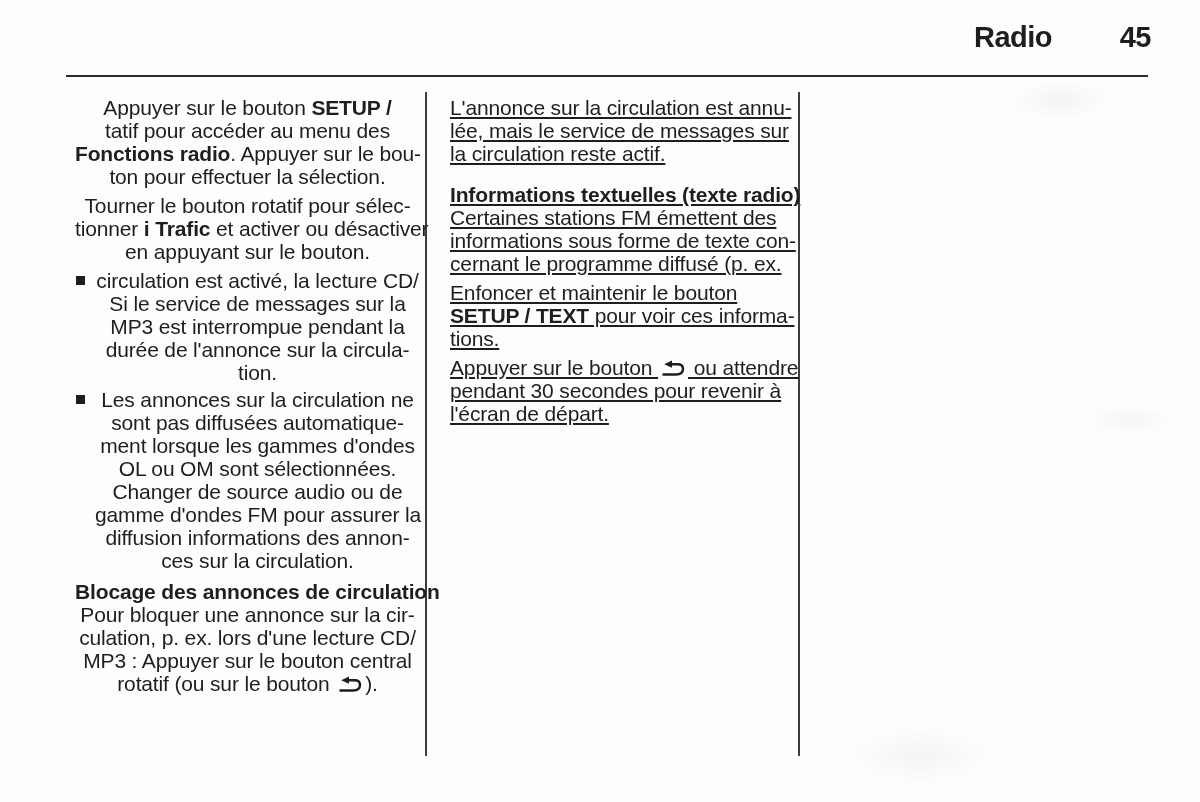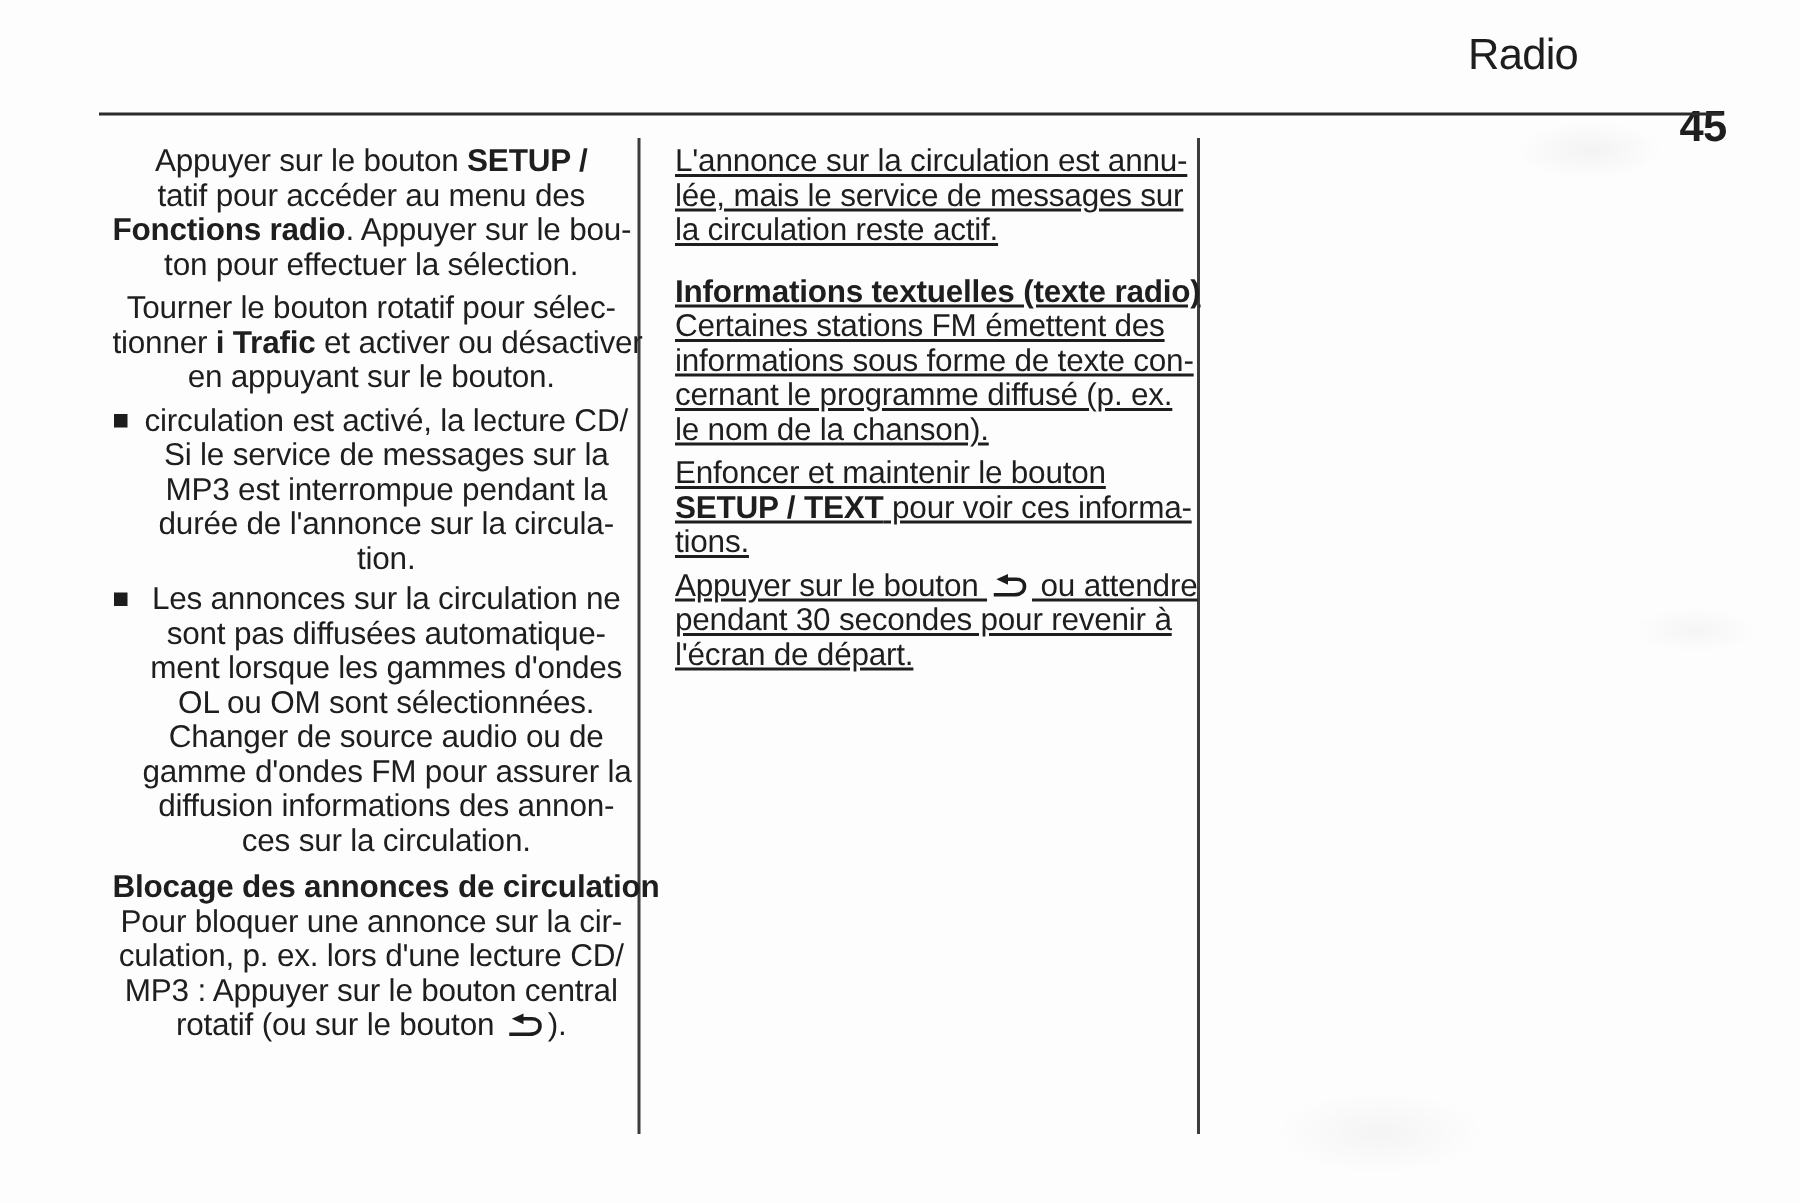--- a/index.html
+++ b/index.html
@@ -9,25 +9,25 @@
     background-image:
       radial-gradient(ellipse 70px 28px at 1060px 100px, rgba(0,0,0,0.04), transparent 70%),
       radial-gradient(ellipse 100px 40px at 920px 755px, rgba(0,0,0,0.035), transparent 70%),
       radial-gradient(ellipse 60px 22px at 1130px 420px, rgba(0,0,0,0.03), transparent 70%);
     font-family:"Liberation Sans", sans-serif;
     color:#1e1e1e;
     overflow:hidden;
   }
   .hdr-title{
     position:absolute; top:22px; right:148px;
-    font-size:29px; font-weight:400; letter-spacing:-0.5px; line-height:30px;
+    font-size:29px; font-weight:700; letter-spacing:-0.5px; line-height:30px;
   }
   .hdr-num{
     position:absolute; top:22px; right:49px;
-    font-size:29px; font-weight:700; letter-spacing:-0.5px; line-height:30px;margin-top:48px;
+    font-size:29px; font-weight:700; letter-spacing:-0.5px; line-height:30px;
   }
   .hdr-rule{
     position:absolute; top:75px; left:66px; width:1082px; height:2px;
     background:#2b2b2b;
   }
   .vdivider{
     position:absolute; top:92px; height:664px; width:2px; background:#3d3d3d;
   }
   .vd1{left:425px;}
   .vd2{left:798px;}
@@ -116,21 +116,20 @@
     <div class="line">lée, mais le service de messages sur</div>
     <div class="line">la circulation reste actif.</div>
   </div>
 
   <div class="line subhead2">Informations textuelles (texte radio)</div>
 
   <div class="para">
     <div class="line">Certaines stations FM émettent des</div>
     <div class="line">informations sous forme de texte con-</div>
     <div class="line">cernant le programme diffusé (p. ex.</div>
-    <div class="line">le nom de la chanson).</div>
   </div>
 
   <div class="para">
     <div class="line"><span>Enfoncer et maintenir le bouton</span></div>
     <div class="line"><span class="b">SETUP / TEXT</span><span> pour voir ces informa-</span></div>
     <div class="line"><span>tions.</span></div>
   </div>
 
   <div class="para">
     <div class="line"><span>Appuyer sur le bouton </span><svg class="back-icon" viewBox="0 0 26 17" width="26" height="17">

